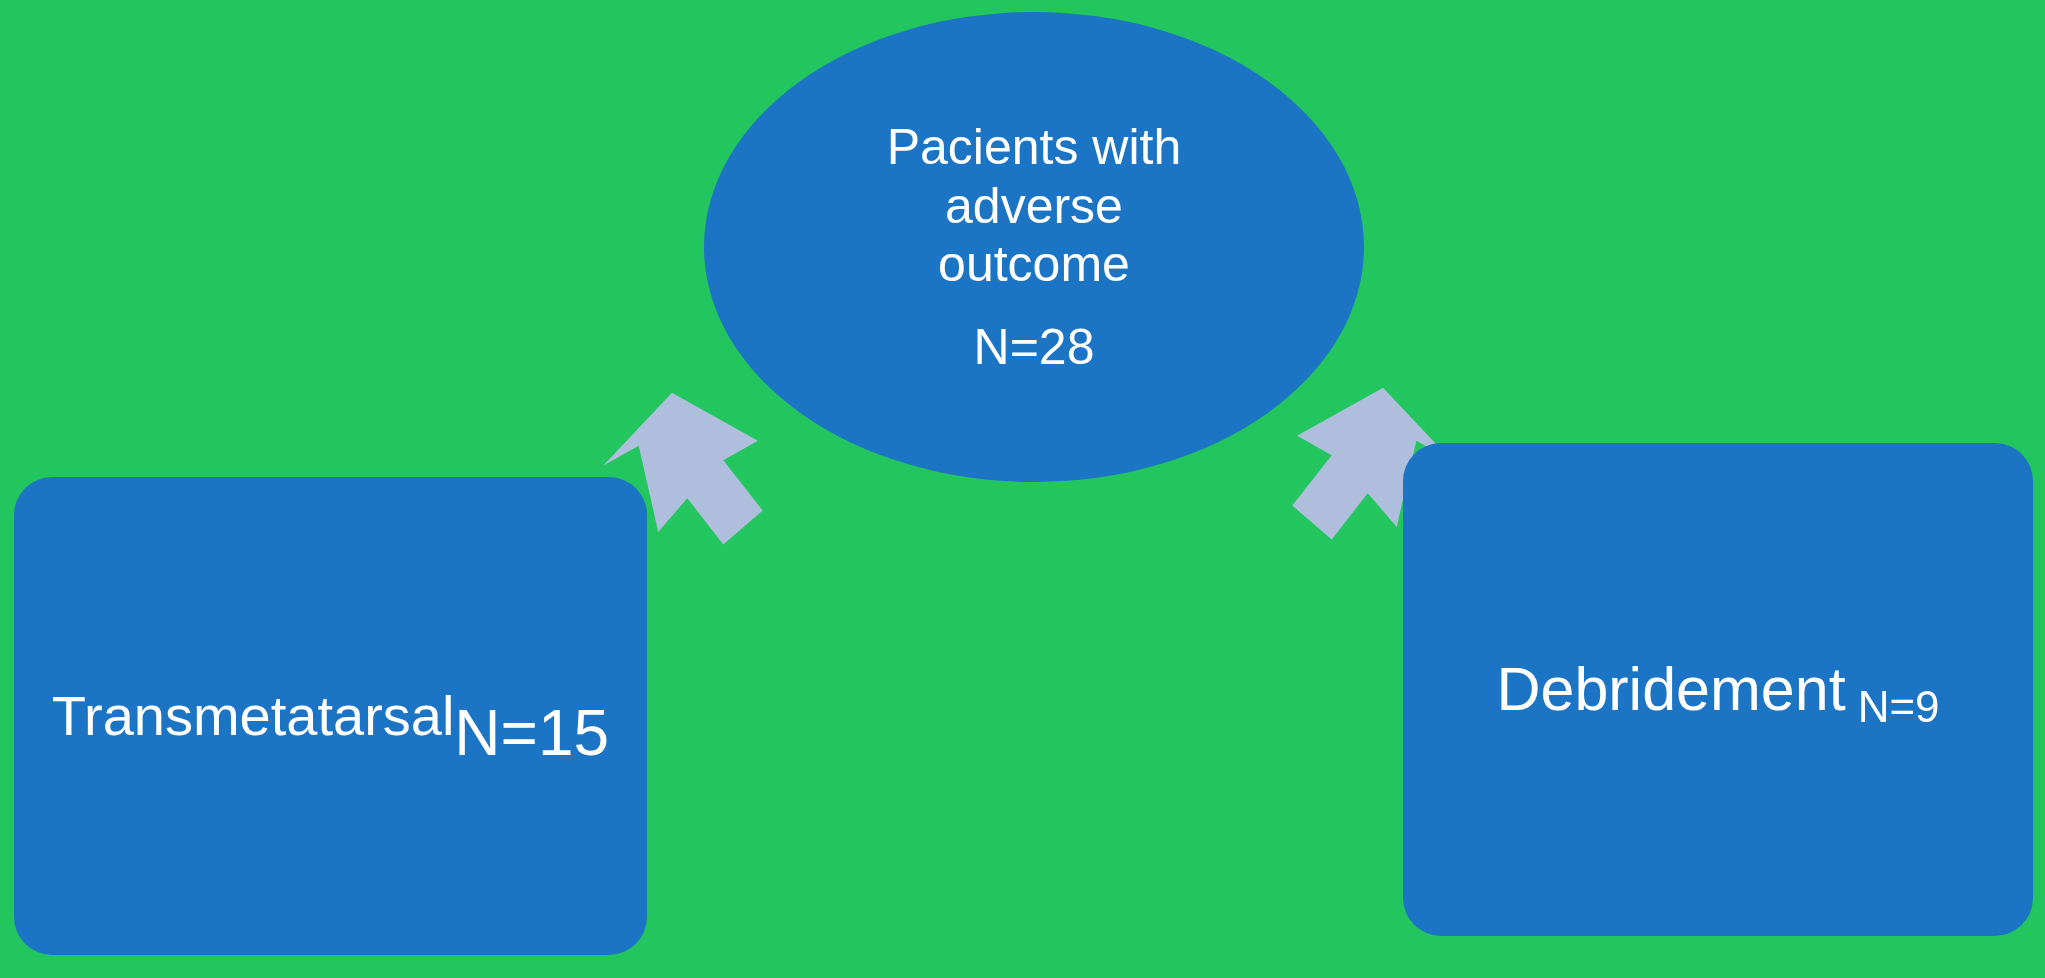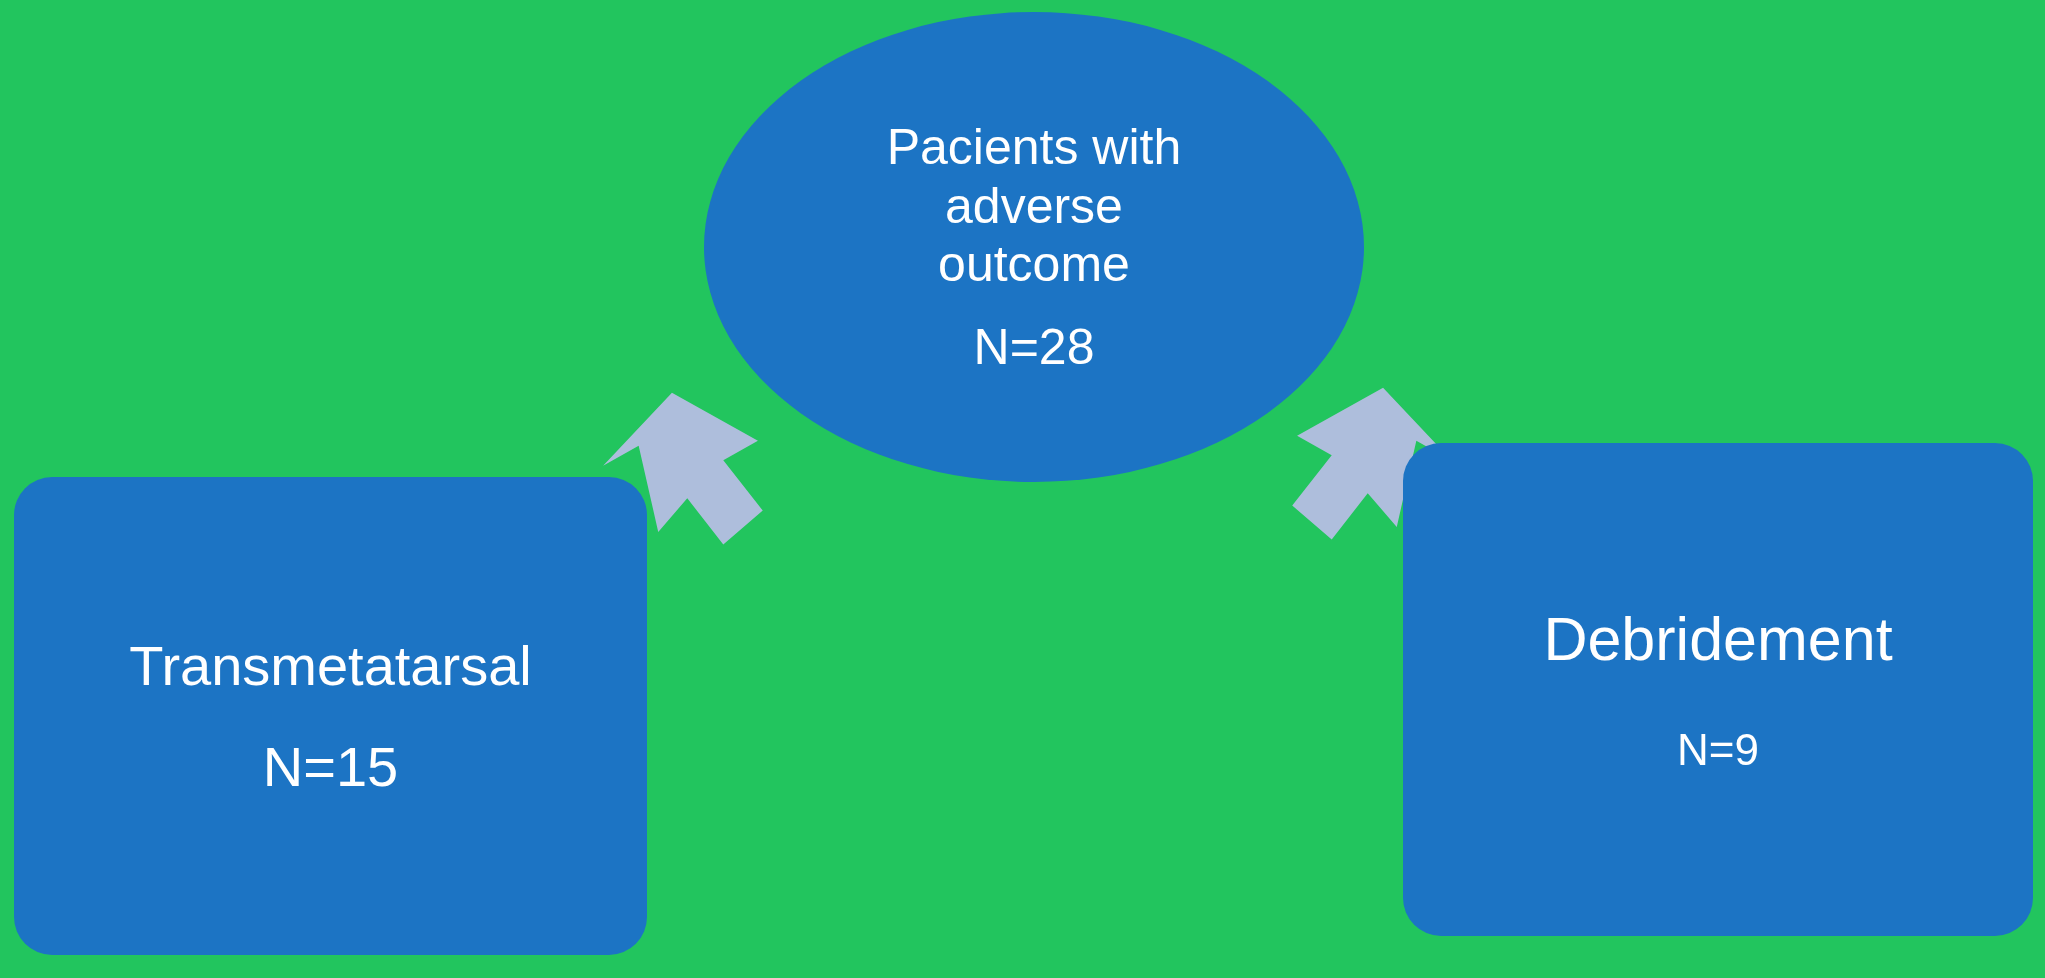--- a/index.html
+++ b/index.html
@@ -47,21 +47,21 @@
     margin-top: 24px;
     white-space: nowrap;
   }
 
   
   .box-node {
     position: absolute;
     background: #1C74C4;
     border-radius: 38px;
     display: flex;
-    flex-direction: column;
+    flex-direction: row;
     align-items: center;
     justify-content: center;
     box-sizing: border-box;
   }
   .box-node .line {
     color: #ffffff;
     text-align: center;
     white-space: nowrap;
   }
   .box-node .count {
@@ -75,21 +75,21 @@
     top: 477px;
     width: 633px;
     height: 478px;
     padding: 0 10px;
   }
   #box-left .line {
     font-size: 56px;
     line-height: 1.2;
   }
   #box-left .count {
-    font-size: 56px;
+    font-size: 64px;
     line-height: 1.2;
     margin-top: 34px;
   }
 
   #box-right {
     left: 1403px;
     top: 443px;
     width: 630px;
     height: 493px;
     padding: 0 10px;

